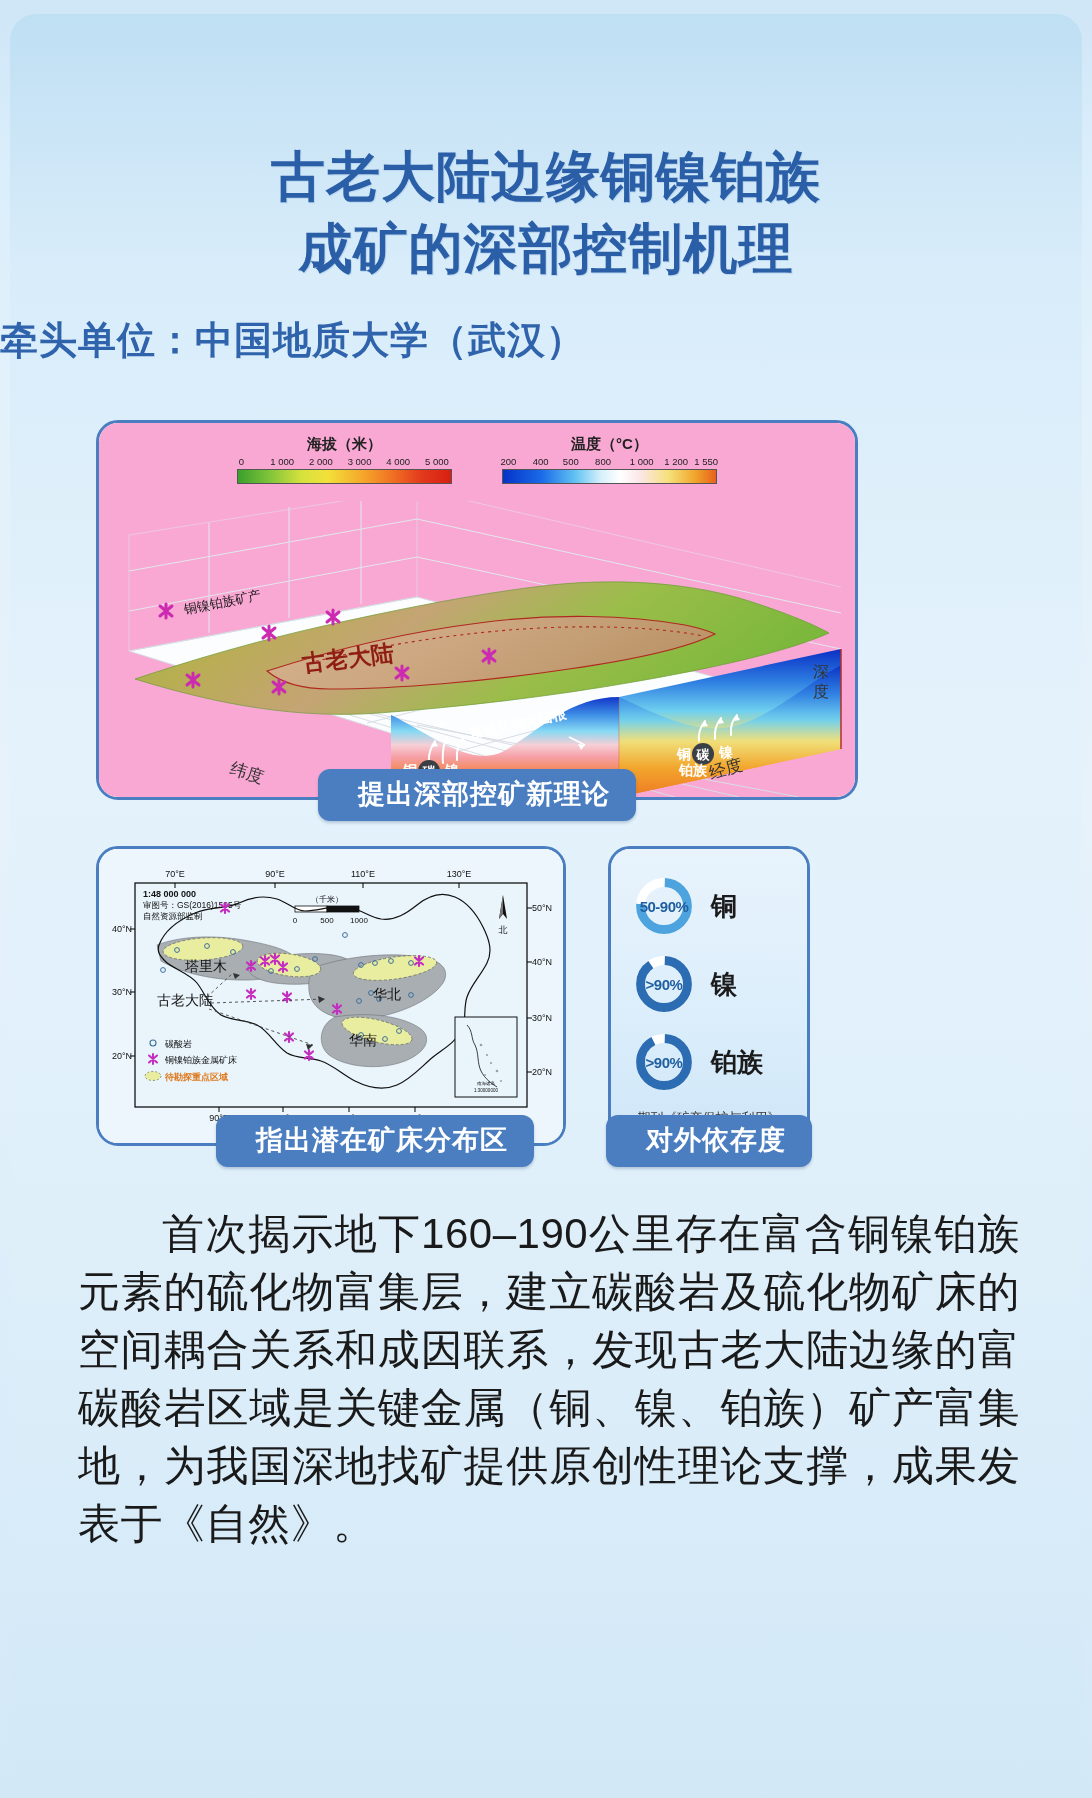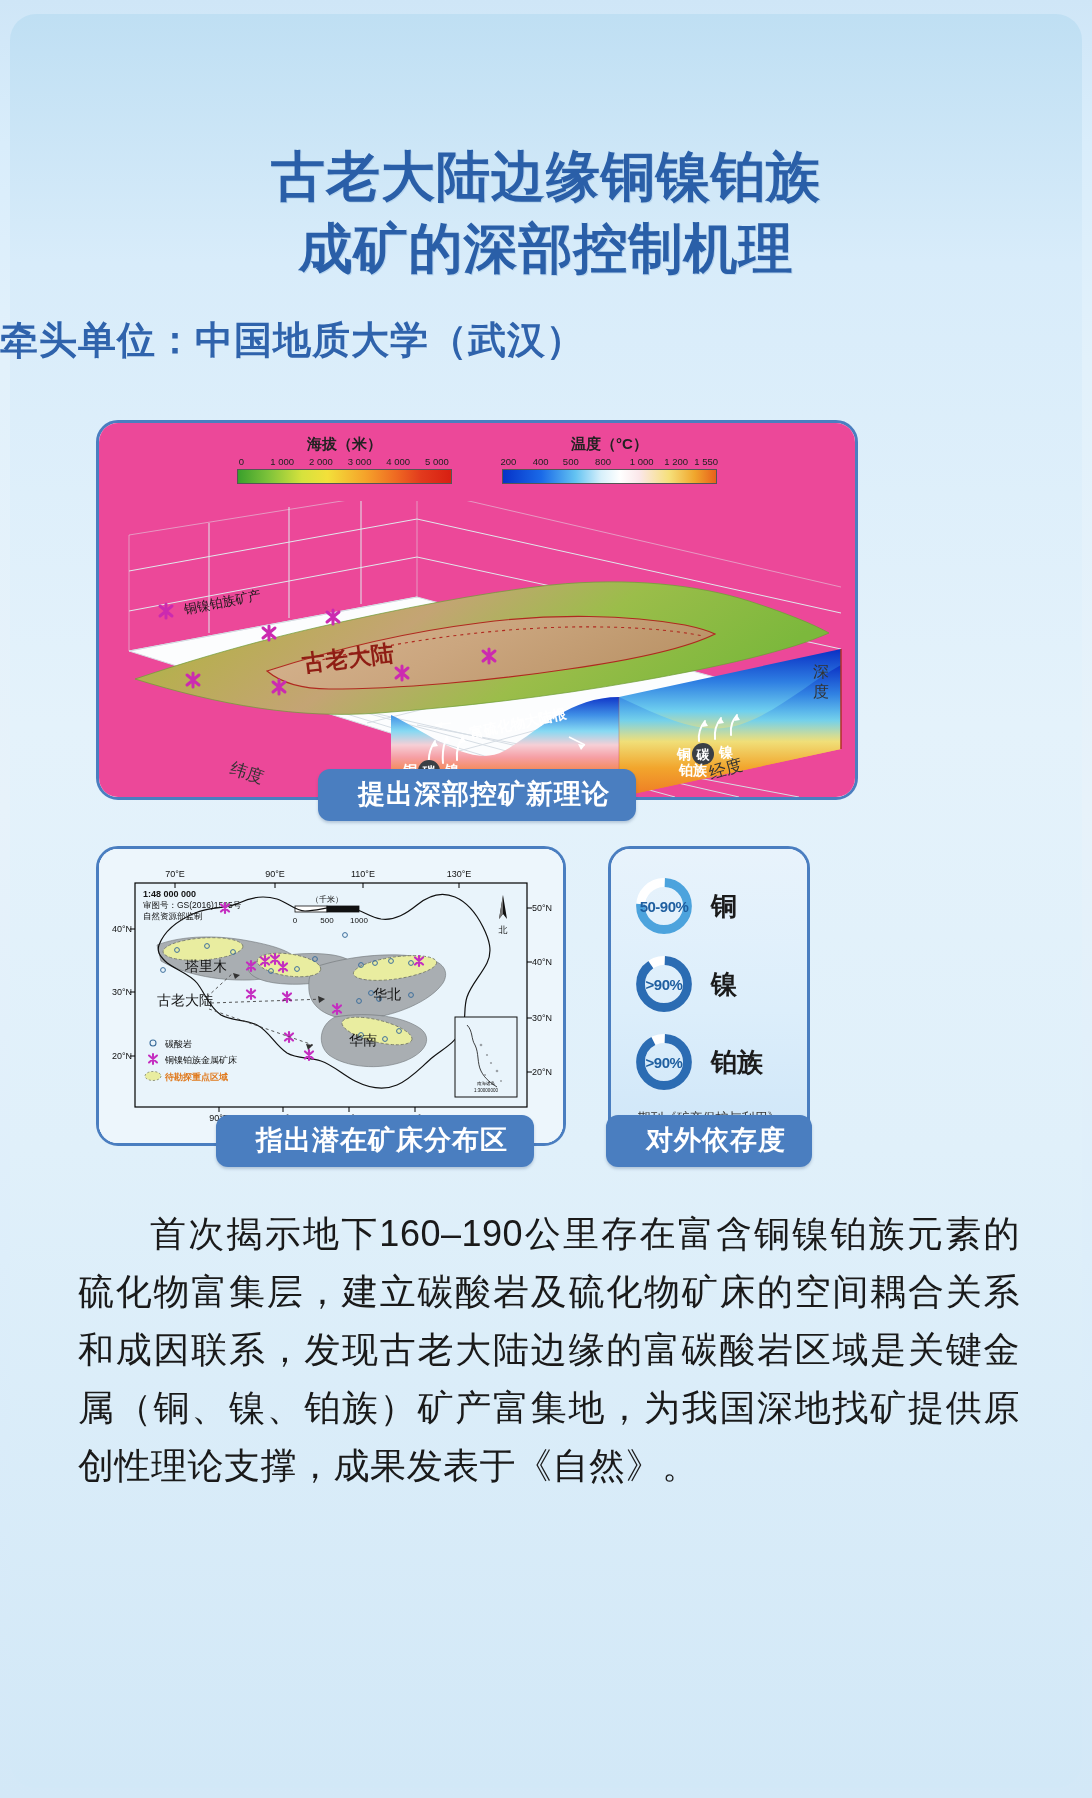--- a/index.html
+++ b/index.html
@@ -44,21 +44,21 @@
   .banner{
     position:absolute;bottom:-22px;
     background:#4a7ec0;color:#fff;border-radius:12px;
     font-size:27px;font-weight:bold;letter-spacing:1px;
     padding:7px 26px 9px 40px;white-space:nowrap;
     box-shadow:0 2px 3px rgba(40,70,120,.25);
   }
 
   
   #card1{left:96px;top:420px;width:762px;height:380px;}
-  #card1 .card-inner{background:#ec4899;}
+  #card1 .card-inner{background:#f9a8d4;}
   #card1 .banner{left:50%;transform:translateX(-50%);bottom:-24px;}
 
   .legends{position:absolute;top:12px;left:0;right:0;display:flex;
            justify-content:center;gap:50px;}
   .leg{width:215px;}
   .leg-title{text-align:center;font-size:15px;color:#222;margin-bottom:2px;font-weight:bold;}
   .leg-ticks{position:relative;height:13px;font-size:9.5px;color:#222;}
   .leg-ticks span{position:absolute;transform:translateX(-50%);white-space:nowrap;}
   .leg-bar{height:15px;border:1px solid #555;box-sizing:border-box;}
   .bar-elev{background:linear-gradient(90deg,#3aa02c 0%,#7cc23a 14%,#d6e23d 30%,#f3e03a 42%,#f5a22a 60%,#ef6a22 74%,#e23a1d 86%,#d81f12 100%);}
@@ -87,21 +87,21 @@
   }
   .donut-label{font-size:26px;font-weight:bold;color:#1b1b1b;width:74px;}
   .source{
     position:absolute;left:0;right:0;bottom:16px;text-align:center;
     font-size:13px;color:#333;
   }
 
   
   .para{
     position:absolute;left:78px;right:72px;top:1205px;
-    font-size:36px;line-height:58px;color:#1a1a1a;text-align:justify;
+    font-size:42px;line-height:58px;color:#1a1a1a;text-align:justify;
     text-indent:2em;letter-spacing:0.5px;
   }
 </style>
 </head>
 <body>
 
 <div class="poster">
 <div class="inner">
 
   <div class="title">

